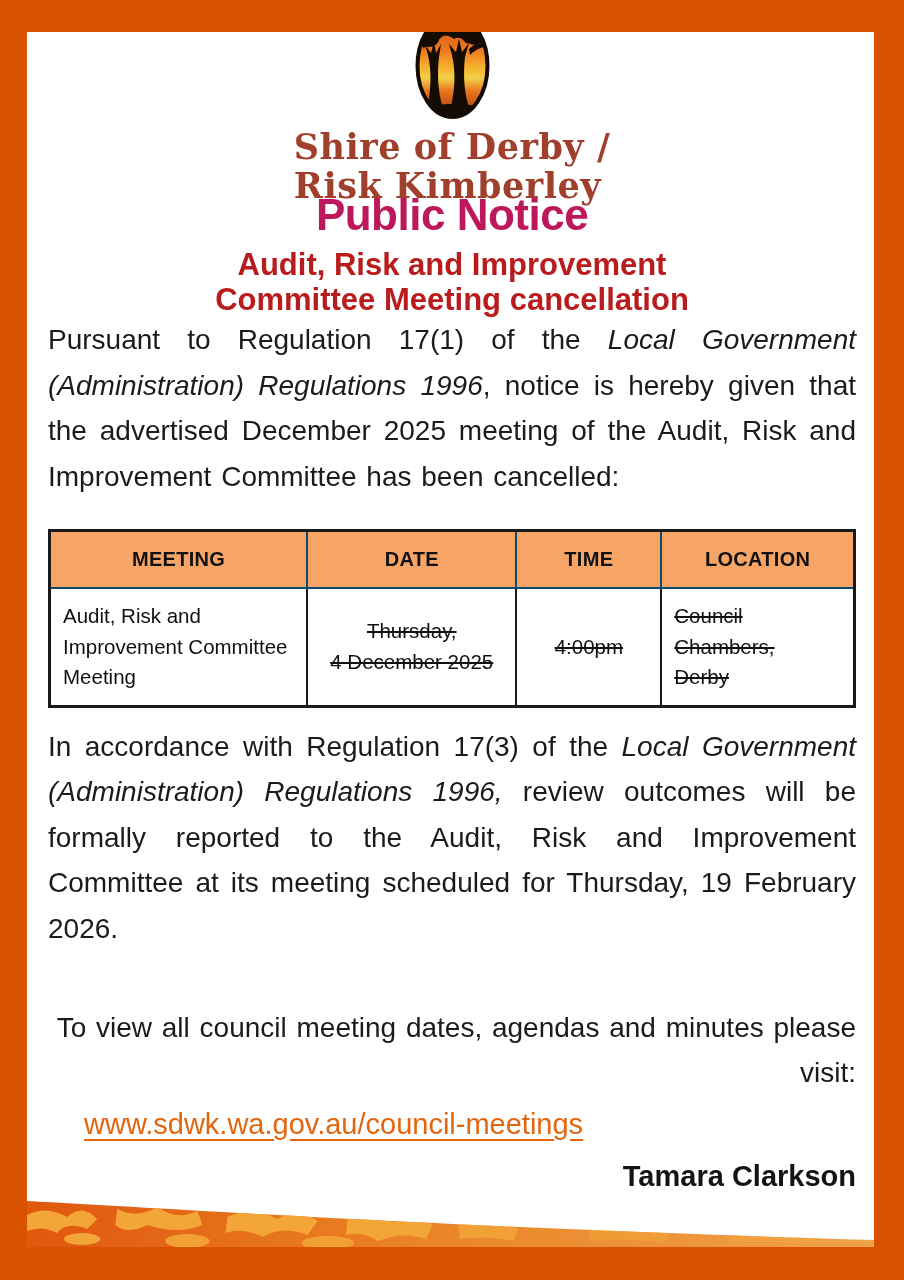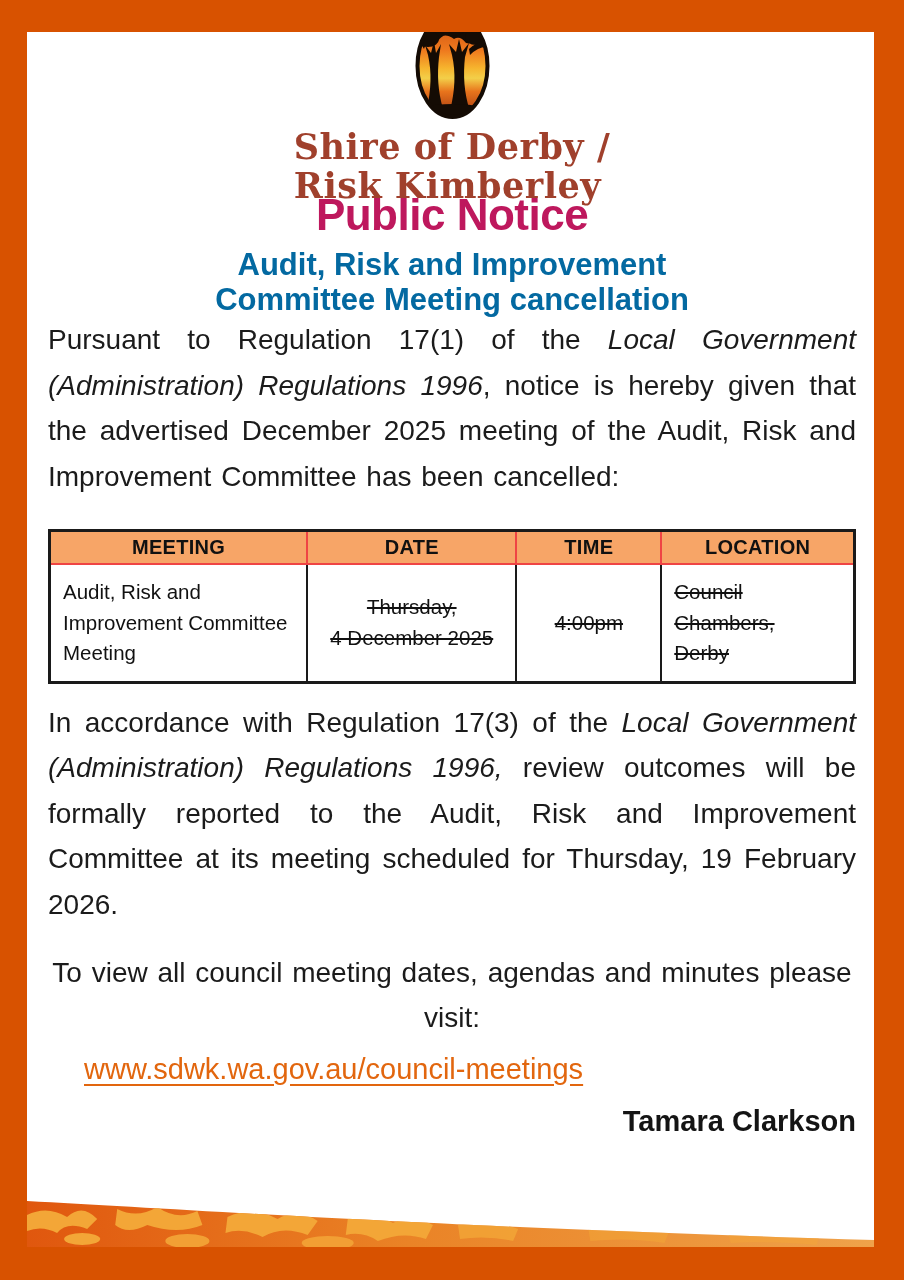--- a/index.html
+++ b/index.html
@@ -49,54 +49,54 @@
     margin:26px 0 0;
     text-align:center;
     color:#be185d;
     font-size:44px;
     font-weight:bold;
     letter-spacing:-0.5px;
   }
   .subtitle{
     margin:8px 0 0;
     text-align:center;
-    color:#0369a1;
+    color:#b91c1c;
     font-size:31px;
     font-weight:bold;
     line-height:1.12;
   }
   .subtitle span{display:block;}
   
   .body-p{
     margin:0;
     font-size:28px;
     line-height:1.62;
     color:#1b1b1b;
     text-align:justify;
     word-spacing:2px;
   }
   .p-intro{}
   .p-accordance{margin-top:16px;}
-  .p-visit{margin-top:23px;text-align:center;}
+  .p-visit{margin-top:54px;text-align:right;}
   .it{font-style:italic;}
   
   .meeting-table{
     width:100%;
     border-collapse:collapse;
     margin-top:30px;
     border:3px solid #1a1a1a;
     table-layout:fixed;
   }
   .meeting-table th{
     background:#f7a567;
-    border:2px solid #ef4444;
+    border:2px solid #0c4a6e;
     font-size:20px;
     font-weight:bold;
     color:#111;
-    padding:4px 4px;
+    padding:16px 4px;
     letter-spacing:0.3px;
     text-align:center;
   }
   .meeting-table td{
     border:2px solid #1a1a1a;
     font-size:20.5px;
     color:#111;
     padding:12px 12px;
     line-height:1.5;
     vertical-align:middle;

